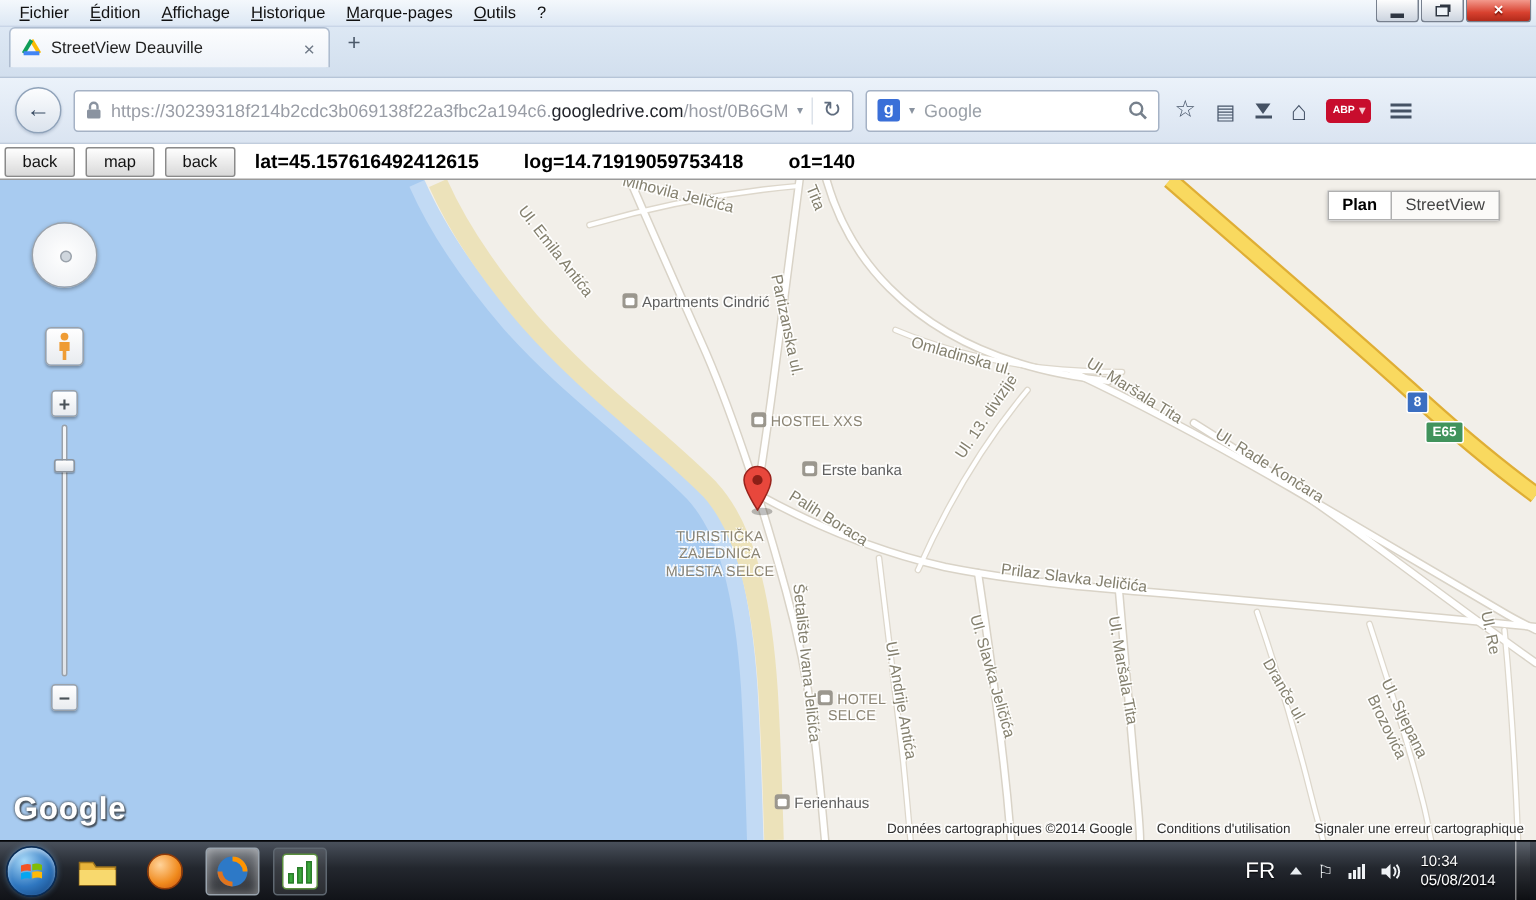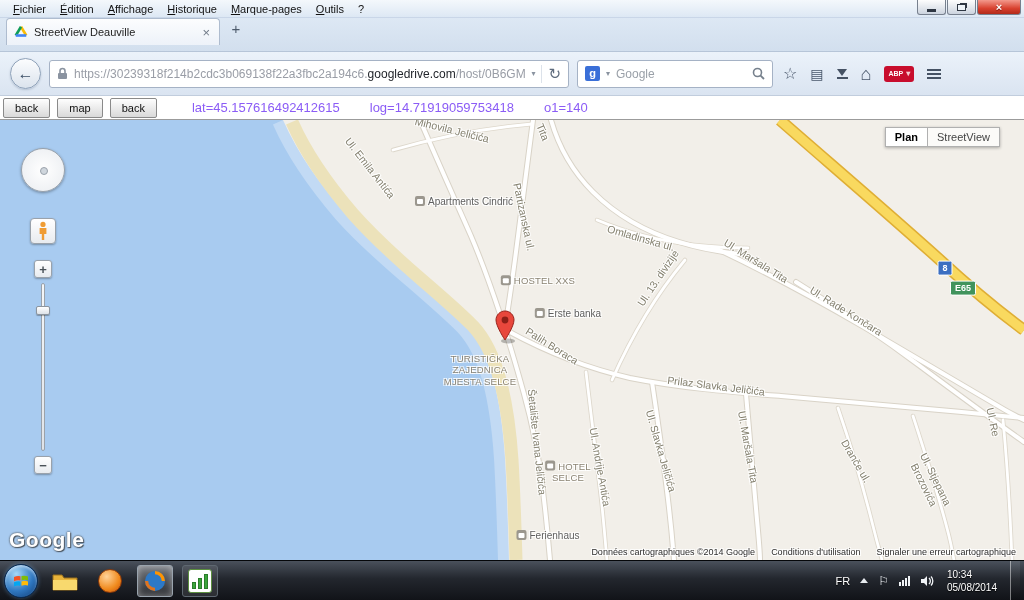--- a/index.html
+++ b/index.html
@@ -46,21 +46,21 @@
   .abp{background:#c80d2d;color:#fff;font-size:7px;font-weight:bold;padding:4px 4px;border-radius:3px;display:flex;align-items:center;gap:3px;line-height:1}
   .abp .caret{color:#f3c9cf}
   .hamburger{display:flex;flex-direction:column;gap:2px}
   .hamburger i{width:14px;height:2px;background:#455264;display:block}
 
   
   .pagebar{height:24px;background:#fff;display:flex;align-items:center;gap:7px;padding:0 3px;border-bottom:1px solid #9b9b9b;flex:none}
   .pbtn{height:20px;padding:0 11px;border:1px solid #8a8a8a;border-radius:2px;background:linear-gradient(#fefefe,#d9d9d9);font-size:11px;color:#111;display:flex;align-items:center}
   .pselect{width:152px;height:20px;border:1px solid #7f9db9;background:#fff;display:flex;align-items:center;justify-content:space-between;padding:0 2px 0 5px;font-size:12px;color:#111}
   .pselect .box{width:15px;height:16px;background:linear-gradient(#f2f8fd,#c6dbf0);border:1px solid #9ab4cf;display:flex;align-items:center;justify-content:center;font-size:7px;color:#345}
-  .coords{margin-left:28px;display:flex;gap:30px;font-size:13px;font-weight:400;color:#8b5cf6}
+  .coords{margin-left:6px;display:flex;gap:30px;font-size:13px;font-weight:700;color:#000000}
 
   
   .map{position:relative;height:440px;overflow:hidden;background:#a8cbf0;flex:none}
   .map svg.base{position:absolute;left:0;top:0}
   .rc use{stroke:#d9d3c7;stroke-width:6;fill:none;stroke-linecap:round}
   .rct use{stroke:#ddd7cb;stroke-width:4.5;fill:none;stroke-linecap:round}
   .rf use{stroke:#fff;stroke-width:4;fill:none;stroke-linecap:round}
   .rft use{stroke:#fff;stroke-width:2.8;fill:none;stroke-linecap:round}
   .hwc{stroke:#dfae35;stroke-width:12;fill:none}
   .hwf{stroke:#f9d95f;stroke-width:9;fill:none}
@@ -98,21 +98,21 @@
   
   .taskbar{height:40px;background:linear-gradient(#4a515c,#23272e 45%,#111318);border-top:1px solid #05070a;display:flex;align-items:center;padding:0 4px;gap:9px;flex:none}
   .orb{width:34px;height:34px;border-radius:50%;background:radial-gradient(circle at 35% 28%,#a6d8f8,#2f77c0 55%,#0f3a72);border:1px solid #0a2c55;display:flex;align-items:center;justify-content:center;box-shadow:inset 0 2px 3px rgba(255,255,255,.55),0 0 4px rgba(120,190,255,.4)}
   .task-icon{width:36px;height:32px;display:flex;align-items:center;justify-content:center;border-radius:3px;border:1px solid transparent}
   .task-icon.active{background:linear-gradient(rgba(255,255,255,.30),rgba(255,255,255,.10));border-color:#9aa4ae;box-shadow:inset 0 0 7px rgba(255,255,255,.45)}
   .task-icon.running{background:rgba(255,255,255,.10);border-color:#5e6770}
   .orange-app{width:24px;height:24px;border-radius:50%;background:radial-gradient(circle at 35% 30%,#ffd39a,#f08a1d 60%,#c44f0e);border:1px solid #8e3a08}
   .chart-app{width:24px;height:24px;background:#fff;border:1px solid #5b8f3e;border-radius:3px;display:flex;align-items:flex-end;justify-content:center;gap:2px;padding:3px}
   .chart-app i{display:block;width:4px;background:#3ba53b;border:1px solid #2b7d2b}
   .tray{margin-left:auto;display:flex;align-items:center;gap:10px;color:#fff}
-  .lang{font-size:11px;color:#fff;text-shadow:0 1px 1px #000}
+  .lang{font-size:15px;color:#fff;text-shadow:0 1px 1px #000}
   .chev{width:0;height:0;border-left:4px solid transparent;border-right:4px solid transparent;border-bottom:5px solid #e8ecf0}
   .flagg{font-size:12px;color:#f0f3f6}
   .netbars{display:flex;align-items:flex-end;gap:1px}
   .netbars i{display:block;width:2px;background:#f0f3f6}
   .clock{font-size:10px;line-height:1.3;color:#fff;text-shadow:0 1px 1px #000;margin:0 3px}
   .showdesk{width:10px;height:40px;border-left:1px solid rgba(255,255,255,.45);background:linear-gradient(rgba(255,255,255,.10),rgba(0,0,0,.25))}
 </style>
 </head>
 <body>
 

